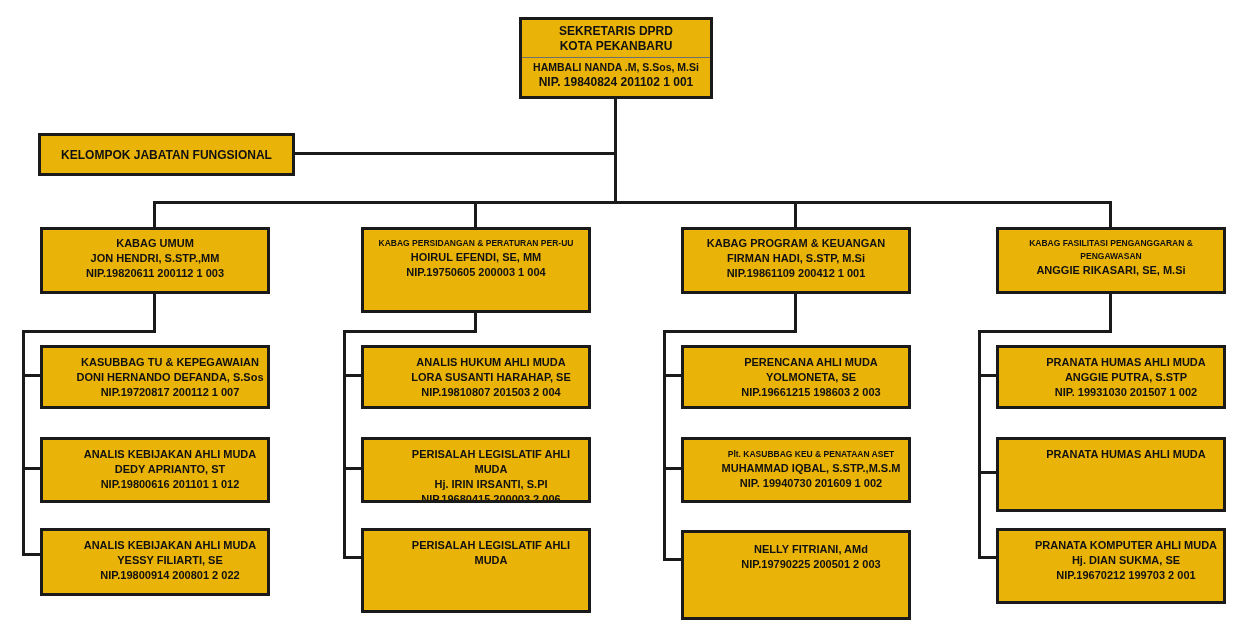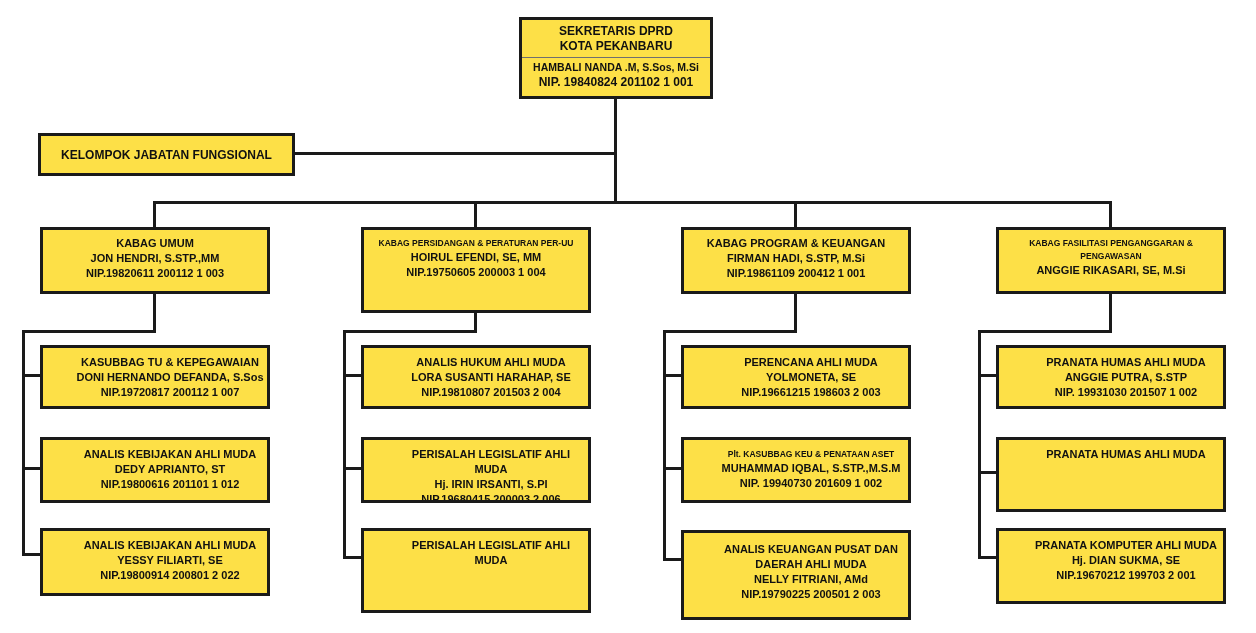--- a/index.html
+++ b/index.html
@@ -1,18 +1,18 @@
 <!DOCTYPE html>
 <html><head>
 <meta charset="utf-8">
 <style>
   html,body{margin:0;padding:0;background:#ffffff;}
   body{width:1256px;height:633px;position:relative;font-family:"Liberation Sans",sans-serif;color:#111;}
   .stage{position:absolute;left:0;top:0;width:1256px;height:633px;}
-  .box{position:absolute;background:#fde047;border:3px solid #1a1a1a;box-sizing:border-box;
+  .box{position:absolute;background:#eab308;border:3px solid #1a1a1a;box-sizing:border-box;
        text-align:center;font-weight:bold;overflow:hidden;}
   .line{font-size:11px;line-height:15px;padding:0 2px;}
   .small{font-size:8.5px;line-height:13px;padding:1px 2px 0 2px;}
   .t12{font-size:12px;line-height:15px;}
   .t11{font-size:10.5px;line-height:15px;}
   .pad7{padding-top:7px;padding-left:30px;}
   .pad9{padding-top:6px;}
   .rootbox .divider{border-top:1px solid #6f6f6f;margin:3px 0 2px 0;}
   .kelompok{display:flex;align-items:center;justify-content:center;font-size:12px;}
   .ln{position:absolute;background:#1a1a1a;}
@@ -121,21 +121,20 @@
     <div class="line">PERENCANA AHLI MUDA</div>
     <div class="line">YOLMONETA, SE</div>
     <div class="line">NIP.19661215 198603 2 003</div>
   </div>
   <div class="box pad7" style="left:681px;top:437px;width:230px;height:66px;">
     <div class="small">Plt. KASUBBAG KEU &amp; PENATAAN ASET</div>
     <div class="line">MUHAMMAD IQBAL, S.STP.,M.S.M</div>
     <div class="line">NIP. 19940730 201609 1 002</div>
   </div>
   <div class="box pad7" style="left:681px;top:530px;width:230px;height:90px;padding-top:9px;">
-    <div class="line">ANALIS KEUANGAN PUSAT DAN DAERAH AHLI MUDA</div>
     <div class="line">NELLY FITRIANI, AMd</div>
     <div class="line">NIP.19790225 200501 2 003</div>
   </div>
 
   <div class="box pad9" style="left:996px;top:227px;width:230px;height:67px;">
     <div class="small" style="padding:1px 18px 0 18px;">KABAG FASILITASI PENGANGGARAN &amp; PENGAWASAN</div>
     <div class="line">ANGGIE RIKASARI, SE, M.Si</div>
     <div class="line"></div>
   </div>
   <div class="box pad7" style="left:996px;top:345px;width:230px;height:64px;">

